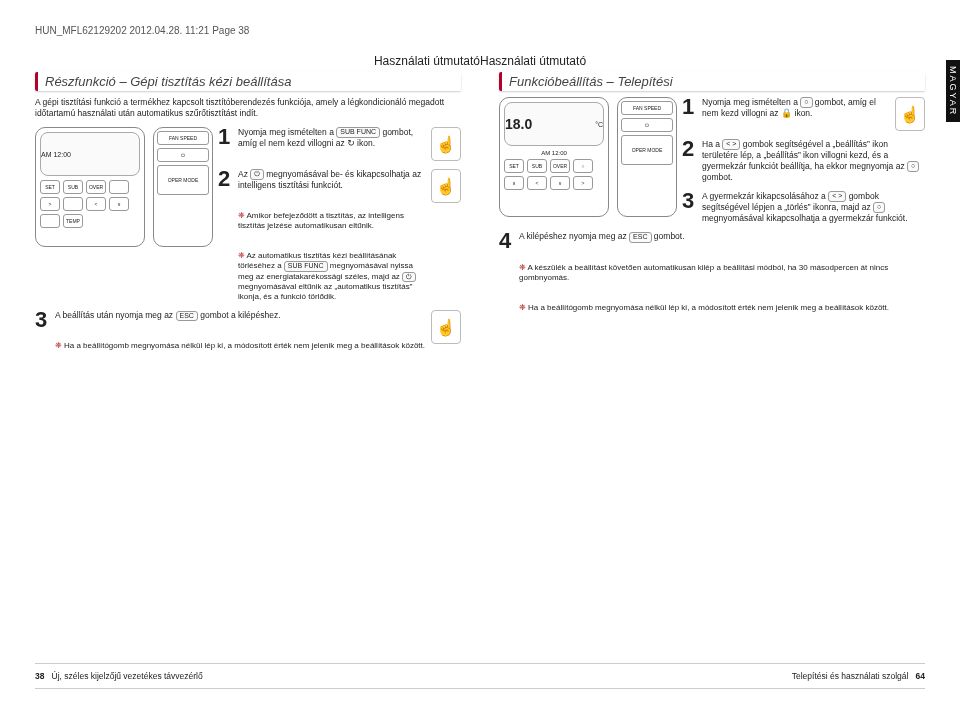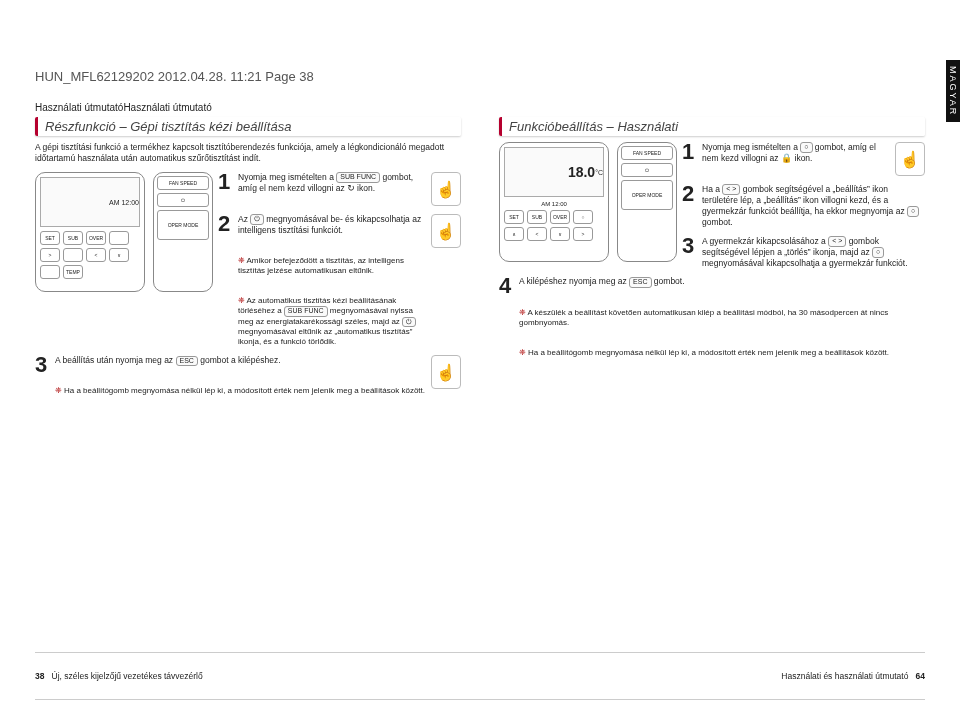--- a/index.html
+++ b/index.html
@@ -11,36 +11,35 @@
     position: relative;
     font-size: 9px;
     color: #222;
   }
   .page {
     padding: 25px 35px 20px 35px;
     height: 100%;
     position: relative;
   }
   .top-meta {
-    font-size: 13px;
+    font-size: 10px;
     color: #555;
     margin-bottom: 18px;
-    margin-top: 44px;
   }
   .columns {
     display: flex;
     gap: 38px;
   }
   .col-left, .col-right {
     flex: 1;
   }
   .header-bar {
     display: flex;
-    justify-content: flex-start;
-    font-size: 10px;
+    justify-content: center;
+    font-size: 12px;
     margin-bottom: 4px;
   }
   .section-title {
     background: linear-gradient(to right, #b5002e, #b5002e 3px, #fff 3px);
     padding: 2px 0 2px 10px;
     margin-bottom: 6px;
     font-style: italic;
     font-size: 13px;
     font-weight: 500;
     color: #444;
@@ -76,23 +75,23 @@
     width: 110px; height: 120px;
     border: 1px solid #888;
     border-radius: 10px;
     padding: 4px;
     float: left;
     margin-right: 8px;
     margin-bottom: 8px;
     background: #fff;
   }
   .remote .screen {
-    border: 1px solid #aaa; height: 50px; border-radius: 0;
+    border: 1px solid #aaa; height: 44px; border-radius: 8px;
     margin-bottom: 4px; font-size:7px;
-    display:flex; align-items:center; justify-content:flex-end;
+    display:flex; align-items:center; justify-content:space-between;
     background:#fafafa;
   }
   .remote .btns { display:flex; flex-wrap:wrap; gap:3px; }
   .remote .btn {
     width:20px; height:14px; border:1px solid #999; border-radius:3px;
     font-size:5px; display:flex; align-items:center; justify-content:center;
   }
   .remote2 {
     width: 60px; height: 120px;
     border:1px solid #888; border-radius:10px; padding:3px;
@@ -103,26 +102,26 @@
   .content-block { overflow: hidden; }
   .language-tab {
     position: absolute;
     right: 0px; top: 60px;
     writing-mode: vertical-rl;
     background:#111; color:#fff;
     font-size:9px; letter-spacing:2px;
     padding: 6px 2px;
   }
   .footer {
-    position:absolute; bottom:18px; left:35px; right:35px;
+    position:absolute; bottom:29px; left:35px; right:35px;
     display:flex; justify-content:space-between;
     font-size:8.5px;
     border-top: 1px solid #ccc;
     border-bottom: 1px solid #ccc;
-    padding: 18px 0;
+    padding: 7px 0;
   }
   .btn-inline {
     display:inline-block; border:1px solid #999; border-radius:3px;
     padding:0 3px; font-size:7px; vertical-align:middle;
     background:#fafafa;
   }
   .glyph { display:inline-block; vertical-align:middle; font-size:9px; }
 </style>
 </head>
 <body>
@@ -134,21 +133,21 @@
     <span>Használati útmutató</span>
     <span>Használati útmutató</span>
   </div>
 
   <div class="language-tab">MAGYAR</div>
 
   <div class="columns">
 
     <div class="col-left">
       <div class="section-title">Részfunkció – Gépi tisztítás kézi beállítása</div>
-      <div class="intro">A gépi tisztítási funkció a termékhez kapcsolt tisztítóberendezés funkciója, amely a légkondicionáló megadott időtartamú használata után automatikus szűrőtisztítást indít.</div>
+      <div class="intro">A gépi tisztítási funkció a termékhez kapcsolt tisztítóberendezés funkciója, amely a légkondicionáló megadott időtartamú használati után automatikus szűrőtisztítást indít.</div>
 
       <div class="content-block">
         <div class="remote">
           <div class="screen">AM 12:00</div>
           <div class="btns">
             <div class="btn">SET</div>
             <div class="btn">SUB</div>
             <div class="btn">OVER</div>
             <div class="btn"></div>
             <div class="btn">&gt;</div>
@@ -190,21 +189,21 @@
           <div class="step-text">
             <span>A beállítás után nyomja meg az </span><span class="btn-inline">ESC</span><span> gombot a kilépéshez.</span>
             <div class="note">Ha a beállítógomb megnyomása nélkül lép ki, a módosított érték nem jelenik meg a beállítások között.</div>
           </div>
           <div class="hand-icon">☝</div>
         </div>
       </div>
     </div>
 
     <div class="col-right">
-      <div class="section-title">Funkcióbeállítás – Használati</div>
+      <div class="section-title">Funkcióbeállítás – Telepítési</div>
 
       <div class="content-block">
         <div class="remote">
           <div class="screen">
             <span style="font-size:14px; font-weight:bold;">18.0</span>
             <span>°C</span>
           </div>
           <div style="font-size:6px; text-align:center; margin-bottom:3px;">AM 12:00</div>
           <div class="btns">
             <div class="btn">SET</div>
@@ -234,21 +233,21 @@
         <div class="step-row">
           <div class="step-num">2</div>
           <div class="step-text">
             <span>Ha a </span><span class="btn-inline">&lt; &gt;</span><span> gombok segítségével a „beállítás” ikon területére lép, a „beállítás” ikon villogni kezd, és a gyermekzár funkciót beállítja, ha ekkor megnyomja az </span><span class="btn-inline">○</span><span> gombot.</span>
           </div>
         </div>
 
         <div class="step-row">
           <div class="step-num">3</div>
           <div class="step-text">
-            <span>A gyermekzár kikapcsolásához a </span><span class="btn-inline">&lt; &gt;</span><span> gombok segítségével lépjen a „törlés” ikonja, majd az </span><span class="btn-inline">○</span><span> megnyomásával kikapcsolhatja a gyermekzár funkciót.</span>
+            <span>A gyermekzár kikapcsolásához a </span><span class="btn-inline">&lt; &gt;</span><span> gombok segítségével lépjen a „törlés” ikonra, majd az </span><span class="btn-inline">○</span><span> megnyomásával kikapcsolhatja a gyermekzár funkciót.</span>
           </div>
         </div>
 
         <div class="step-row">
           <div class="step-num">4</div>
           <div class="step-text">
             <span>A kilépéshez nyomja meg az </span><span class="btn-inline">ESC</span><span> gombot.</span>
             <div class="note">A készülék a beállítást követően automatikusan kilép a beállítási módból, ha 30 másodpercen át nincs gombnyomás.</div>
             <div class="note">Ha a beállítógomb megnyomása nélkül lép ki, a módosított érték nem jelenik meg a beállítások között.</div>
           </div>
@@ -256,17 +255,17 @@
       </div>
     </div>
   </div>
 
   <div class="footer">
     <div>
       <b>38</b>&nbsp;&nbsp;
       <span>Új, széles kijelzőjű vezetékes távvezérlő</span>
     </div>
     <div>
-      <span>Használati és használati útmutató</span>&nbsp;&nbsp;
+      <span>Telepítési és használati szolgál</span>&nbsp;&nbsp;
       <b>64</b>
     </div>
   </div>
 </div>
 
 </body></html>

